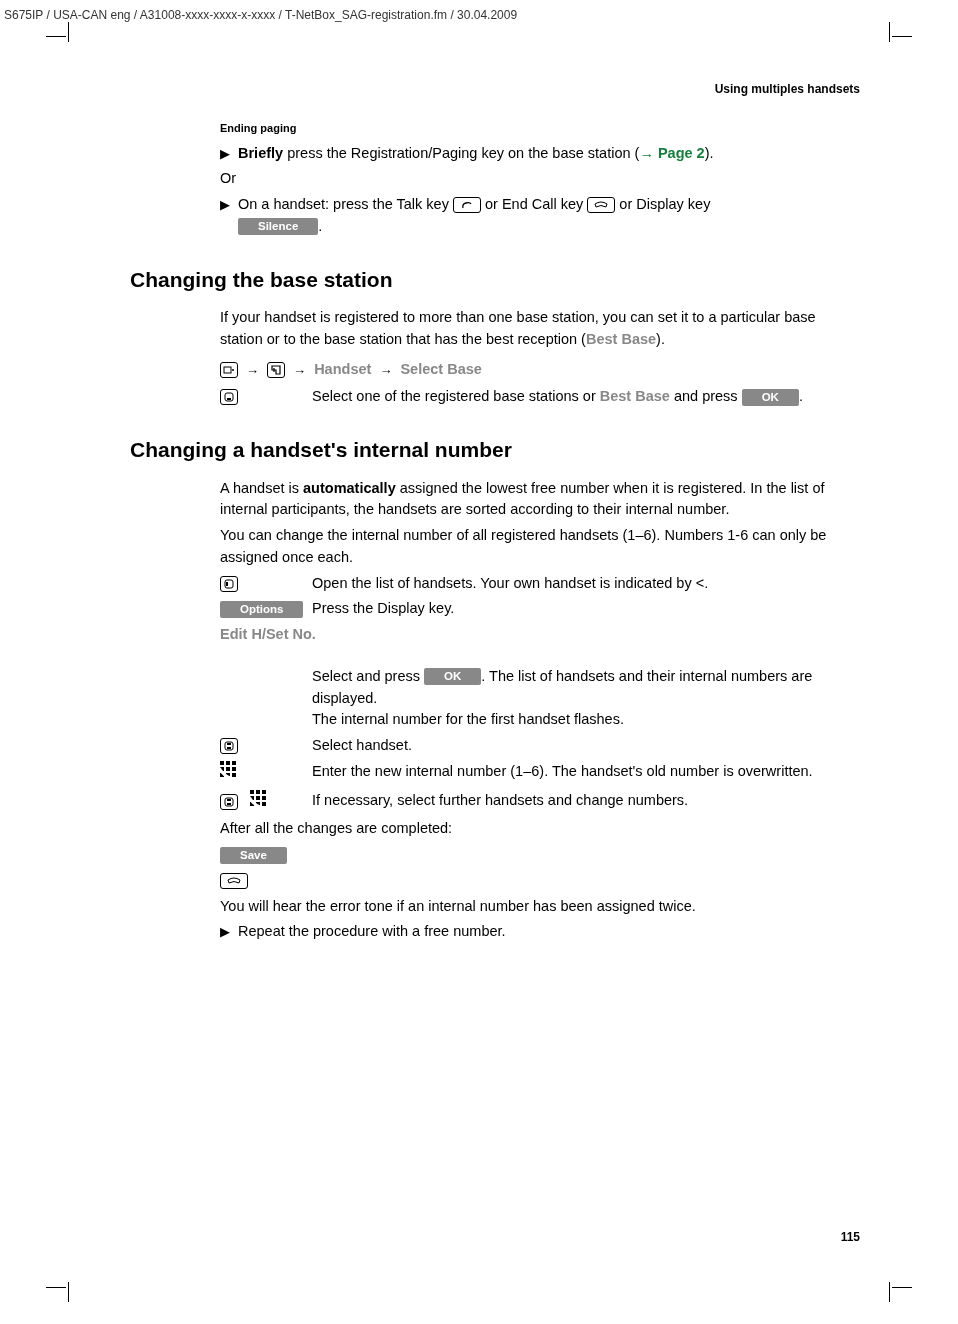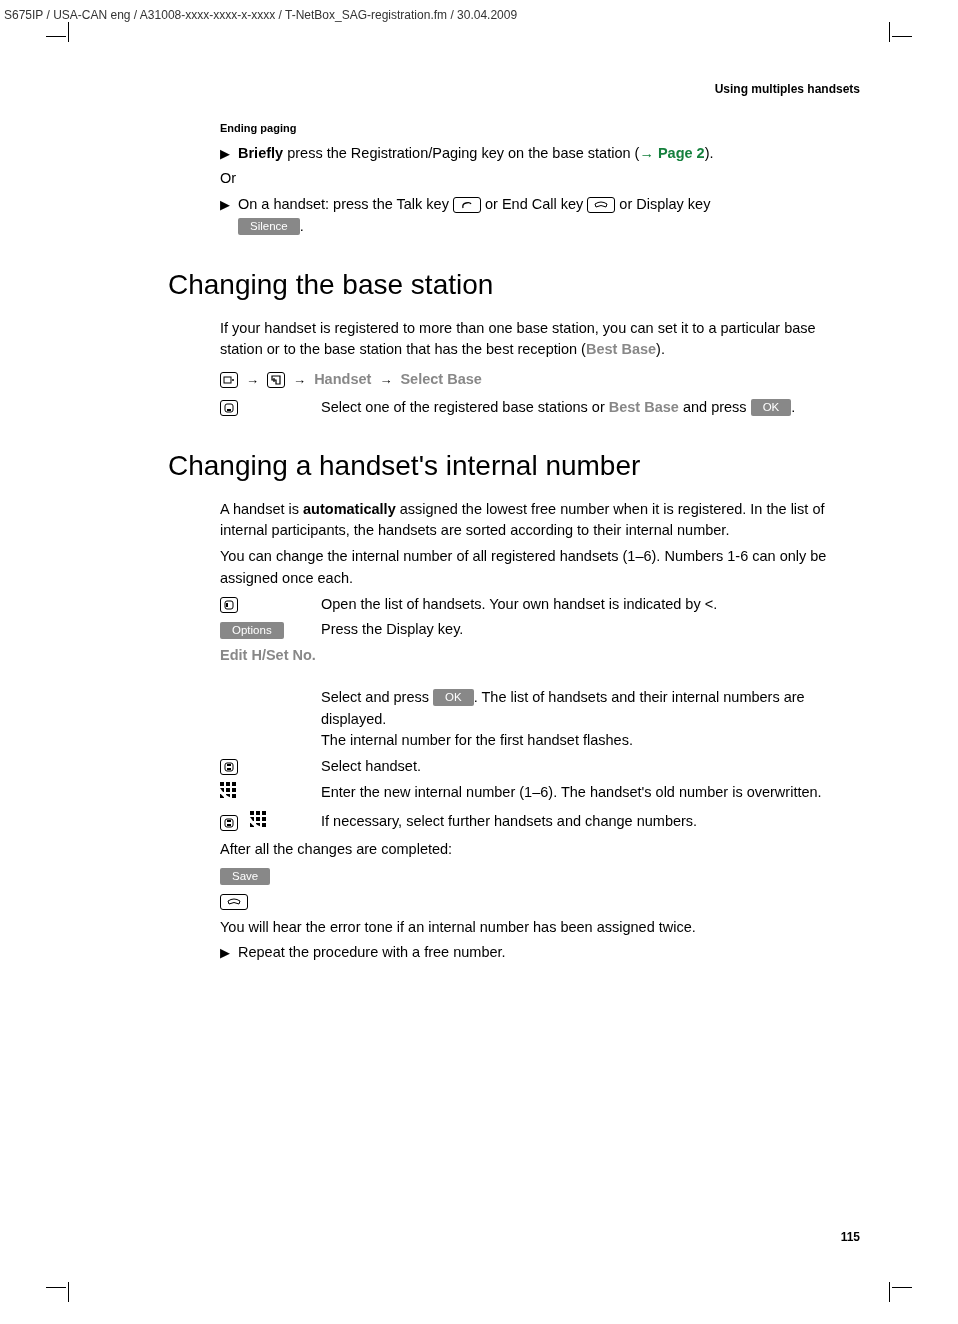--- a/index.html
+++ b/index.html
@@ -38,25 +38,24 @@
     }
     .body-indent {
       margin-left: 90px;
     }
     .subheading {
       font-weight: bold;
       font-size: 11px;
       margin-bottom: 6px;
     }
     .h2 {
-      font-weight: normal;
-      font-size: 28px;
+      font-weight: bold;
+      font-size: 21px;
       margin-top: 26px;
       margin-bottom: 12px;
-      margin-left: 38px;
     }
     p { margin-bottom: 4px; }
     .bullet-row {
       display: flex;
       align-items: flex-start;
       margin-bottom: 4px;
     }
     .bullet-sym {
       width: 18px;
       flex-shrink: 0;
@@ -64,22 +63,22 @@
       padding-top: 1px;
     }
     .bullet-text { flex: 1; }
     .orange { color: #15803d; }
     .greybold { color: #888; font-weight: bold; }
     .grey-btn {
       display: inline-block;
       background: #888;
       color: #fff;
       font-size: 11.5px;
-      font-weight: normal;
-      padding: 1px 12px;
+      font-weight: bold;
+      padding: 1px 20px;
       border-radius: 2px;
       vertical-align: middle;
       line-height: 1.3;
     }
     .key-box {
       display: inline-flex;
       align-items: center;
       justify-content: center;
       width: 28px;
       height: 16px;
@@ -93,21 +92,21 @@
     .key-box.sq {
       width: 18px;
       height: 16px;
     }
     .def-row {
       display: flex;
       align-items: flex-start;
       margin-bottom: 4px;
     }
     .def-icon {
-      width: 101px;
+      width: 92px;
       flex-shrink: 0;
     }
     .def-text { flex: 1; }
     .arrow-sep {
       display: inline-block;
       margin: 0 4px;
       font-size: 13px;
     }
     .nav-line {
       margin-top: 8px;

